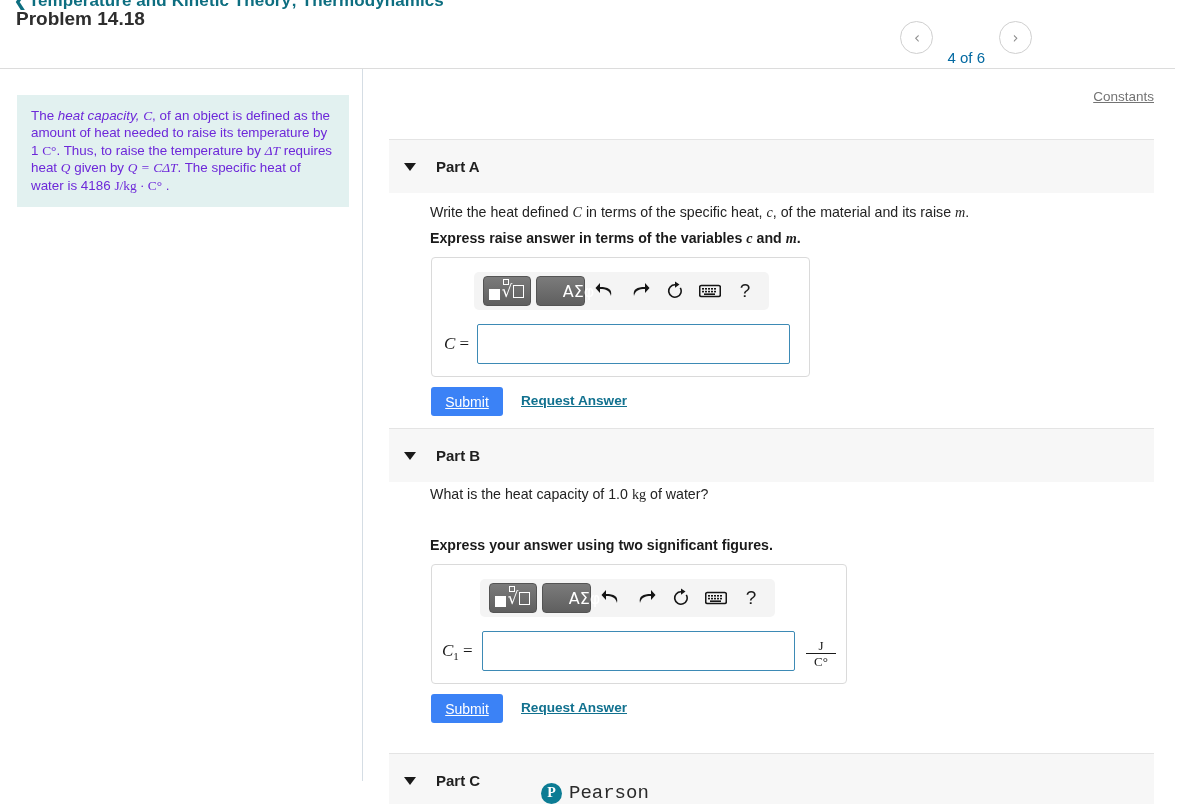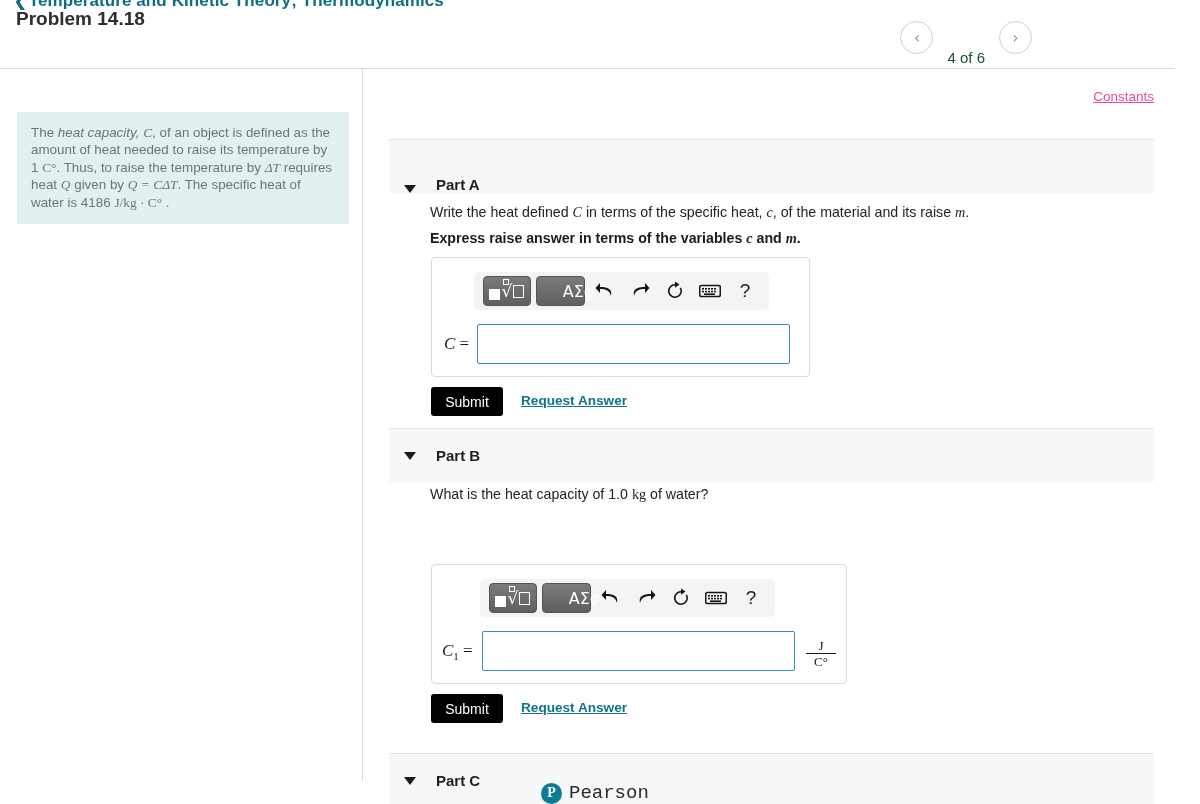--- a/index.html
+++ b/index.html
@@ -37,49 +37,49 @@
     position: absolute; right: 48px; top: 9px;
     display: flex; align-items: center; gap: 14px;
   }
   .circ-btn {
     width: 33px; height: 33px; border-radius: 50%;
     border: 1px solid #cfcfcf; background: #fff;
     display: flex; align-items: center; justify-content: center;
     color: #8e8e8e; font-size: 15px; cursor: pointer;
     font-family: "DejaVu Sans", sans-serif;
   }
-  .pager-label { font-size: 15px; color: #14532d; margin-top: 40px; }
+  .pager-label { font-size: 15px; color: #0369a1; margin-top: 40px; }
 
   .header-rule {
     position: absolute; top: 68px; left: 0; width: 1175px;
     border-bottom: 1px solid #dcdcdc;
   }
 
   
   .left-col {
     position: absolute; top: 69px; left: 0; width: 362px; height: 712px;
   }
   .problem-box {
-    position: absolute; left: 17px; top: 43px; width: 332px;
+    position: absolute; left: 17px; top: 26px; width: 332px;
     background: #e2f1f0;
     padding: 12px 14px 13px 14px;
-    font-size: 13.4px; line-height: 1.30; color: #737373;
+    font-size: 13.4px; line-height: 1.30; color: #6d28d9;
   }
   .vdivider {
     position: absolute; top: 69px; left: 362px; width: 1px; height: 712px;
     background: #d5dde4;
   }
 
   
   .right-col {
     position: absolute; top: 69px; left: 363px; width: 837px; height: 735px;
   }
   .constants-wrap { position: absolute; right: 46px; top: 18px; }
   .constants-link {
-    color: #ec4899; font-size: 13.5px; text-decoration: underline; cursor: pointer;
+    color: #737373; font-size: 13.5px; text-decoration: underline; cursor: pointer;
   }
 
   .part-header {
     position: absolute; left: 26px; width: 765px; height: 54px;
     background: #f7f7f7; border-top: 1px solid #e4e4e4;
     display: flex; align-items: center;
   }
   .caret {
     width: 0; height: 0; margin-left: 15px; margin-right: 20px;
     border-left: 6.5px solid transparent; border-right: 6.5px solid transparent;
@@ -150,22 +150,22 @@
   }
   .unit-frac {
     position: absolute; text-align: center;
     font-family: "Liberation Serif", serif; font-size: 13px; color: #1a1a1a;
     line-height: 1.05;
   }
   .unit-frac .den { border-top: 1px solid #1a1a1a; padding-top: 1px; }
 
   .submit-btn {
     position: absolute; width: 72px; height: 29px;
-    background: #000000; color: #fff; border: none; border-radius: 3px;
-    font-size: 14px; font-family: "Liberation Sans", sans-serif; cursor: pointer;
+    background: #3b82f6; color: #fff; border: none; border-radius: 3px;
+    font-size: 14px; font-family: "Liberation Sans", sans-serif; cursor: pointer; text-decoration: underline;
   }
   .req-link {
     position: absolute; color: #11718f; font-size: 13.6px; font-weight: bold;
     text-decoration: underline; cursor: pointer;
   }
 
   
   .pearson {
     position: absolute; left: 541px; top: 782px;
     display: flex; align-items: center; gap: 7px;
@@ -203,21 +203,21 @@
   </div>
 </div>
 <div class="vdivider"></div>
 
 <div class="right-col">
 
   <div class="constants-wrap">
     <span class="constants-link">Constants</span>
   </div>
 
-  <div class="part-header" style="top:70px;align-items:flex-end;">
+  <div class="part-header" style="top:70px;">
     <span class="caret"></span>
     <span class="part-label">Part A</span>
   </div>
 
   <div class="qtext" style="top:135px;">
     <span>Write the heat defined </span><span class="math">C</span><span> in terms of the specific heat, </span><span class="math">c</span><span>, of the material and its raise </span><span class="math">m</span><span>.</span>
   </div>
 
   <div class="qbold" style="top:161px;">
     <span>Express raise answer in terms of the variables </span><span class="math">c</span><span> and </span><span class="math">m</span><span>.</span>
@@ -280,20 +280,23 @@
 
   <div class="part-header" style="top:359px;text-align:center;">
     <span class="caret"></span>
     <span class="part-label">Part B</span>
   </div>
 
   <div class="qtext" style="top:417px;">
     <span>What is the heat capacity of 1.0 </span><span class="mathup">kg</span><span> of water?</span>
   </div>
 
+  <div class="qbold" style="top:468px;">
+    <span>Express your answer using two significant figures.</span>
+  </div>
 
   <div class="ans-box" style="left:68px; top:495px; width:416px; height:120px;">
     <div class="toolbar" style="left:48px;">
       <div class="tb-btn tb-tmpl">
         <span class="sq-filled"></span>
         <span class="root-glyph">
           <span class="idx"></span>
             <span class="rad">√</span>
             <span class="bx"></span>
         </span>

